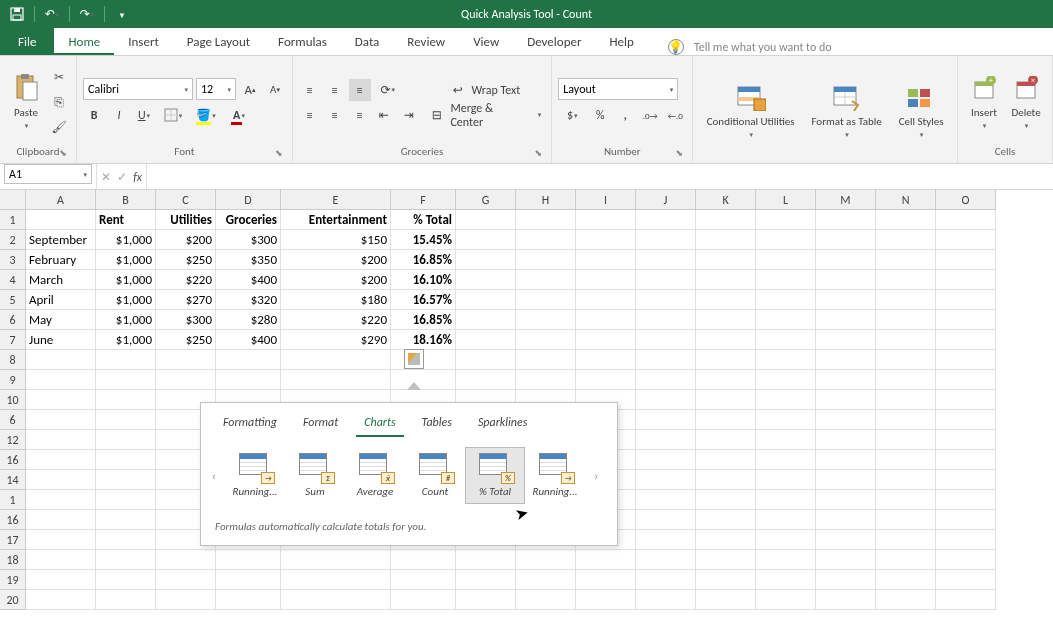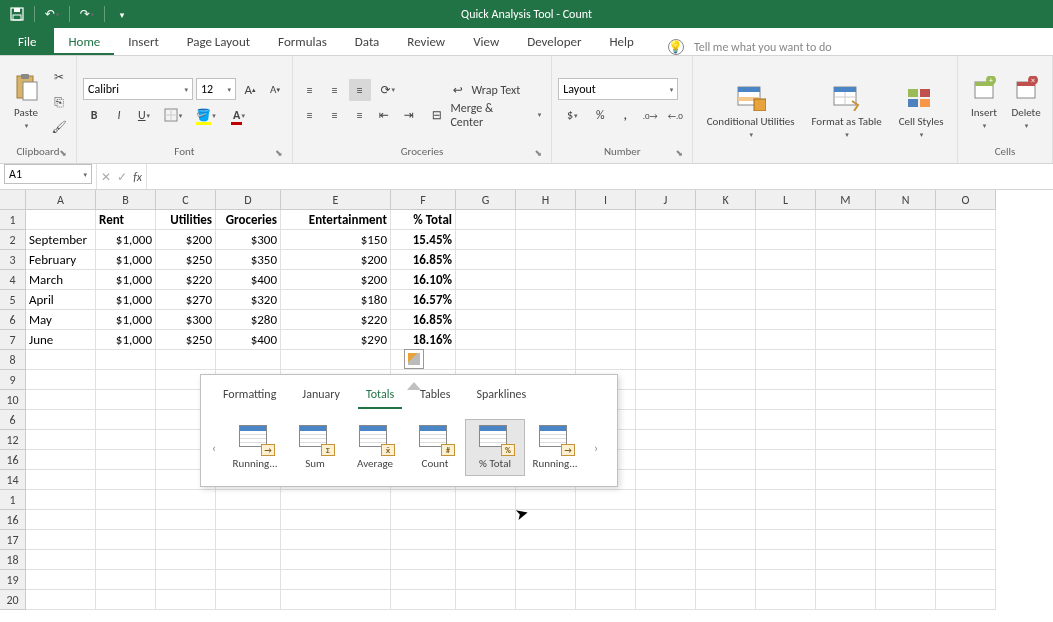--- a/index.html
+++ b/index.html
@@ -710,25 +710,25 @@
         <div class="cell " style="width: 60px;"></div>
         <div class="cell " style="width: 60px;"></div>
         <div class="cell " style="width: 60px;"></div>
         <div class="cell " style="width: 60px;"></div>
       </div>
     </div>
 
   <div class="qa-btn" style="left:404px; top:159px;"></div>
   <div class="qa-arrow" style="left:408px; top:193px;"></div>
 
-  <div class="qa-popup" style="left:200px; top:184px;">
+  <div class="qa-popup" style="left:200px; top:212px;font-style:italic;">
     <div class="qa-tabs" id="qatabs">
         <div class="qa-tab">Formatting</div>
-        <div class="qa-tab">January</div>
-        <div class="qa-tab active">Totals</div>
+        <div class="qa-tab">Format</div>
+        <div class="qa-tab active">Charts</div>
         <div class="qa-tab">Tables</div>
         <div class="qa-tab">Sparklines</div>
       </div>
     <div class="qa-items">
       <div class="qa-nav">‹</div>
       <div id="qaitems" style="display:flex;">
           <div class="qa-item">
             <div class="ic">
               <div class="mini-table"></div>
               <div class="mini-badge">→</div>
@@ -766,16 +766,17 @@
           <div class="qa-item">
             <div class="ic">
               <div class="mini-table"></div>
               <div class="mini-badge">→</div>
             </div>
             <div>Running...</div>
           </div>
         </div>
       <div class="qa-nav">›</div>
     </div>
+    <div class="qa-footer">Formulas automatically calculate totals for you.</div>
   </div>
 
   <div class="cursor-ptr" style="left:515px; top:314px;">➤</div>
 </div>
 
 </body></html>

